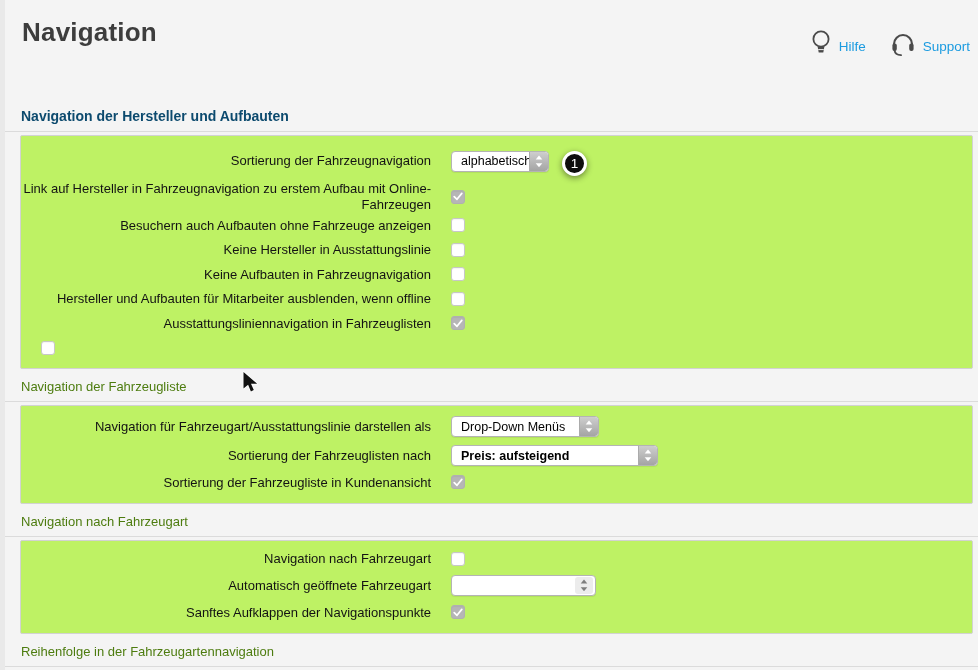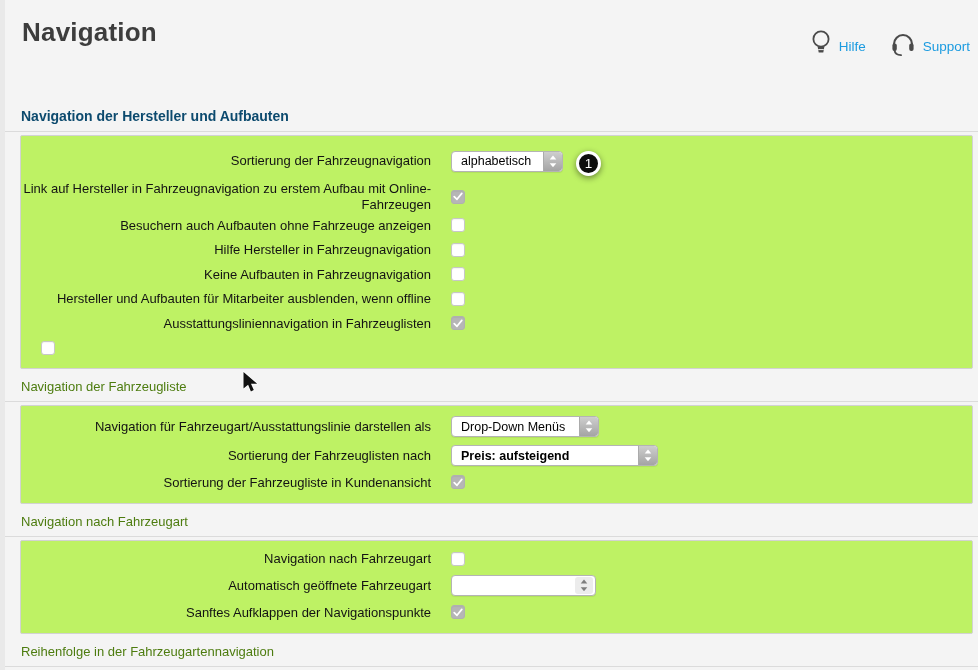--- a/index.html
+++ b/index.html
@@ -133,21 +133,21 @@
   </div>
 </header>
 
 <main id="sections">
     <section>
       <div class="sec-heading bold">Navigation der Hersteller und Aufbauten</div>
       <div class="box">
         <div class="row has-select">
           <div class="row-label">Sortierung der Fahrzeugnavigation</div>
           <div class="row-control">
-            <div class="select dark" style="width: 112px;">
+            <div class="select dark" style="width: 98px;">
               <span class="select-value">alphabetisch</span>
               <span class="stepper">
                 <svg width="8" height="13" viewBox="0 0 8 13">
                   <path d="M4 0.5 L7.3 4.6 L0.7 4.6 Z" fill="currentColor"></path>
                   <path d="M0.7 8.2 L7.3 8.2 L4 12.3 Z" fill="currentColor"></path>
                 </svg>
               </span>
             </div>
             <span class="badge">1</span>
           </div>
@@ -164,21 +164,21 @@
             </span>
           </div>
         </div>
         <div class="row">
           <div class="row-label">Besuchern auch Aufbauten ohne Fahrzeuge anzeigen</div>
           <div class="row-control">
             <span class="checkbox"></span>
           </div>
         </div>
         <div class="row">
-          <div class="row-label">Hilfe Hersteller in Fahrzeugnavigation</div>
+          <div class="row-label">Keine Hersteller in Ausstattungslinie</div>
           <div class="row-control">
             <span class="checkbox"></span>
           </div>
         </div>
         <div class="row">
           <div class="row-label">Keine Aufbauten in Fahrzeugnavigation</div>
           <div class="row-control">
             <span class="checkbox"></span>
           </div>
         </div>

